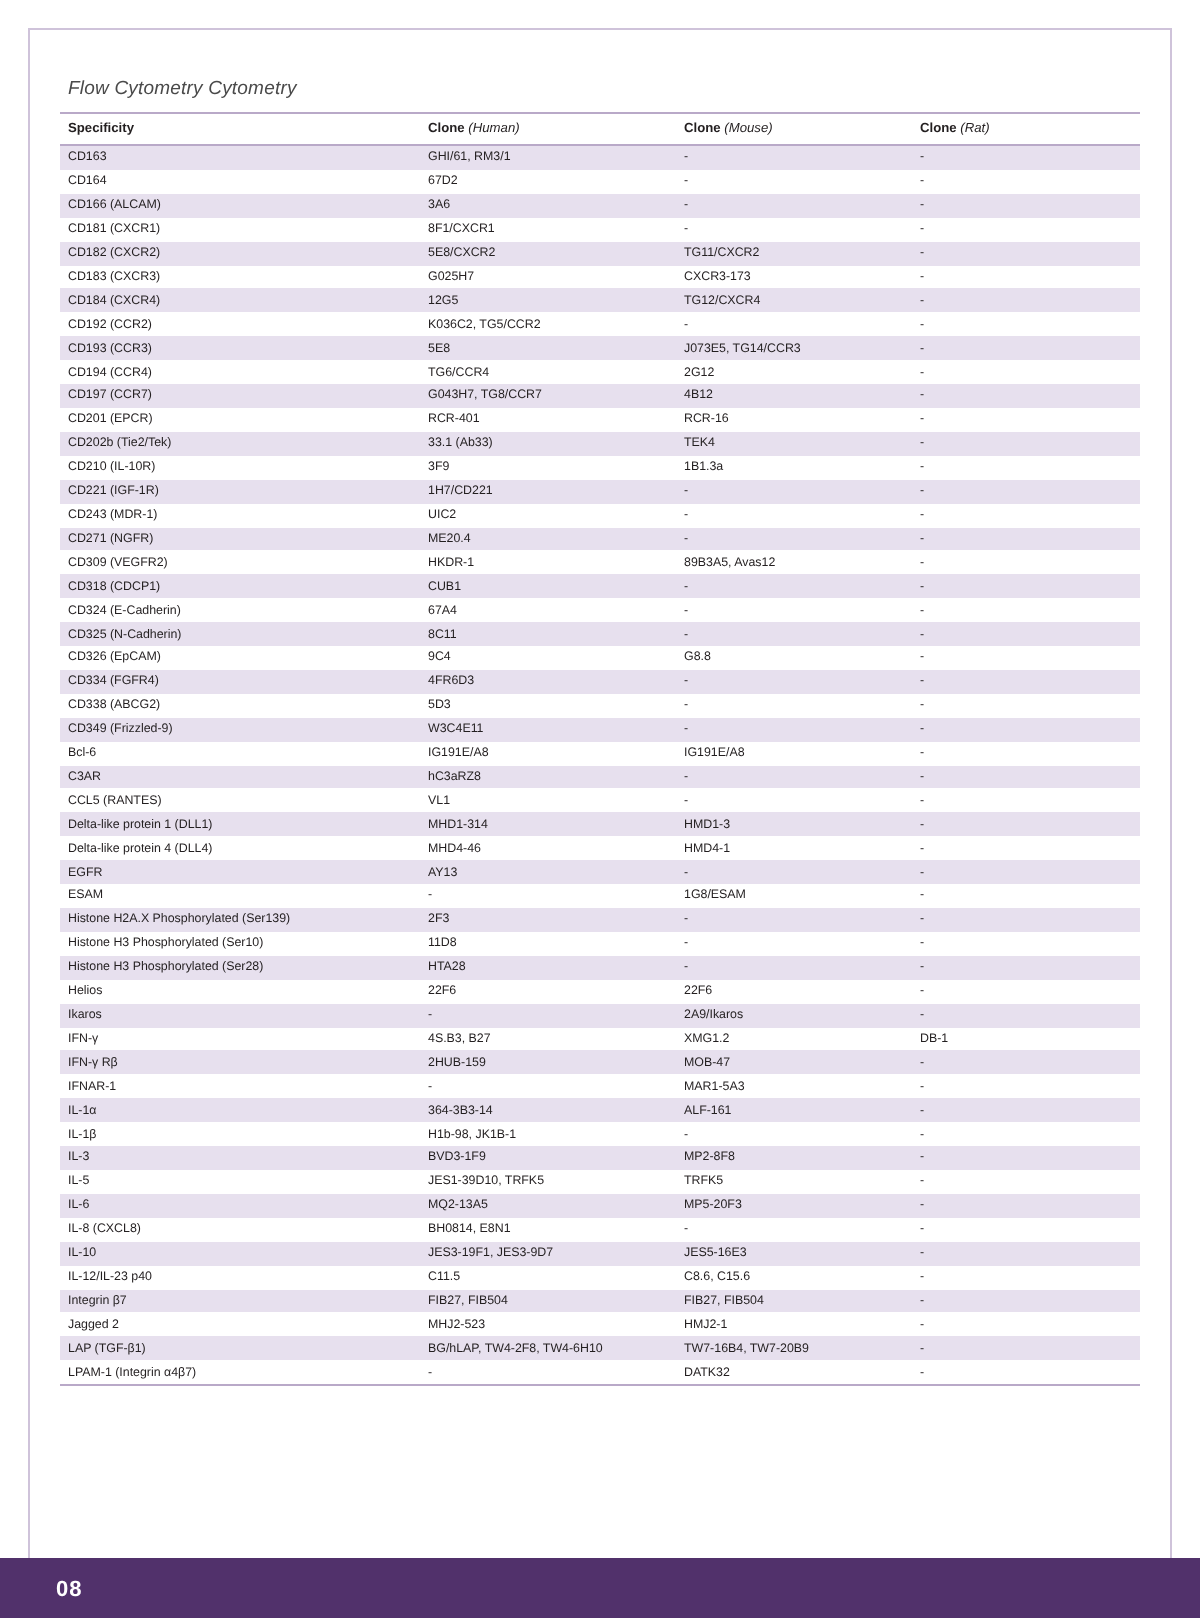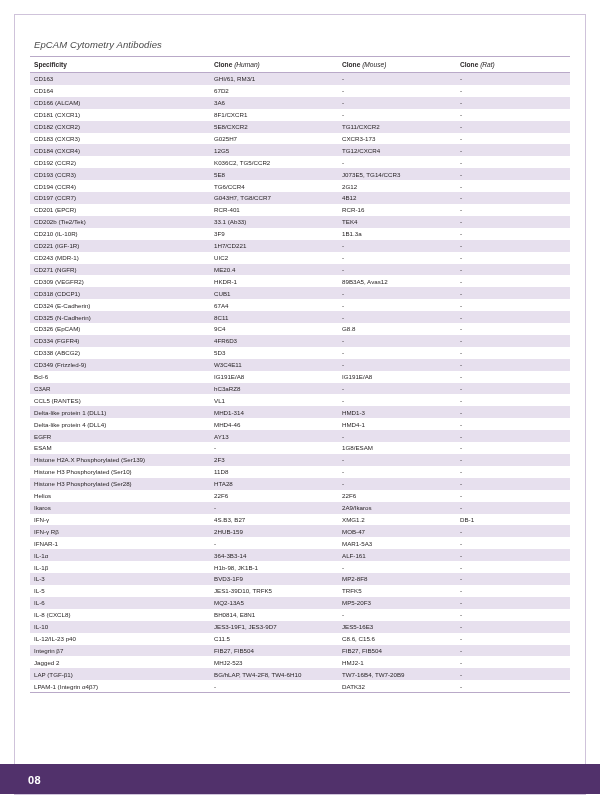--- a/index.html
+++ b/index.html
@@ -88,21 +88,21 @@
     height: 0;
     border-bottom: 0.8px solid #b9a9c8;
     width: 540px;
     margin-top: 0;
   }
 
   
   .footer {
     position: absolute;
     left: 0;
-    bottom: 15px;
+    bottom: 0;
     width: 504px;
     height: 44px;
   }
   .footer-bar {
     position: absolute;
     left: 0;
     bottom: 0;
     width: 600px;
     height: 30px;
     background: #51316b;
@@ -127,21 +127,21 @@
     letter-spacing: 1px;
   }
 </style>
 </head>
 <body>
 
 <div class="page">
   <div class="page-frame"></div>
 
   <div class="content">
-    <div class="table-title">EpCAM Cytometry Antibodies</div>
+    <div class="table-title">Flow Cytometry Cytometry</div>
 
     <table class="ab">
       <colgroup>
         <col class="c1">
           <col class="c2">
           <col class="c3">
           <col class="c4">
       </colgroup>
       <thead>
         <tr>

